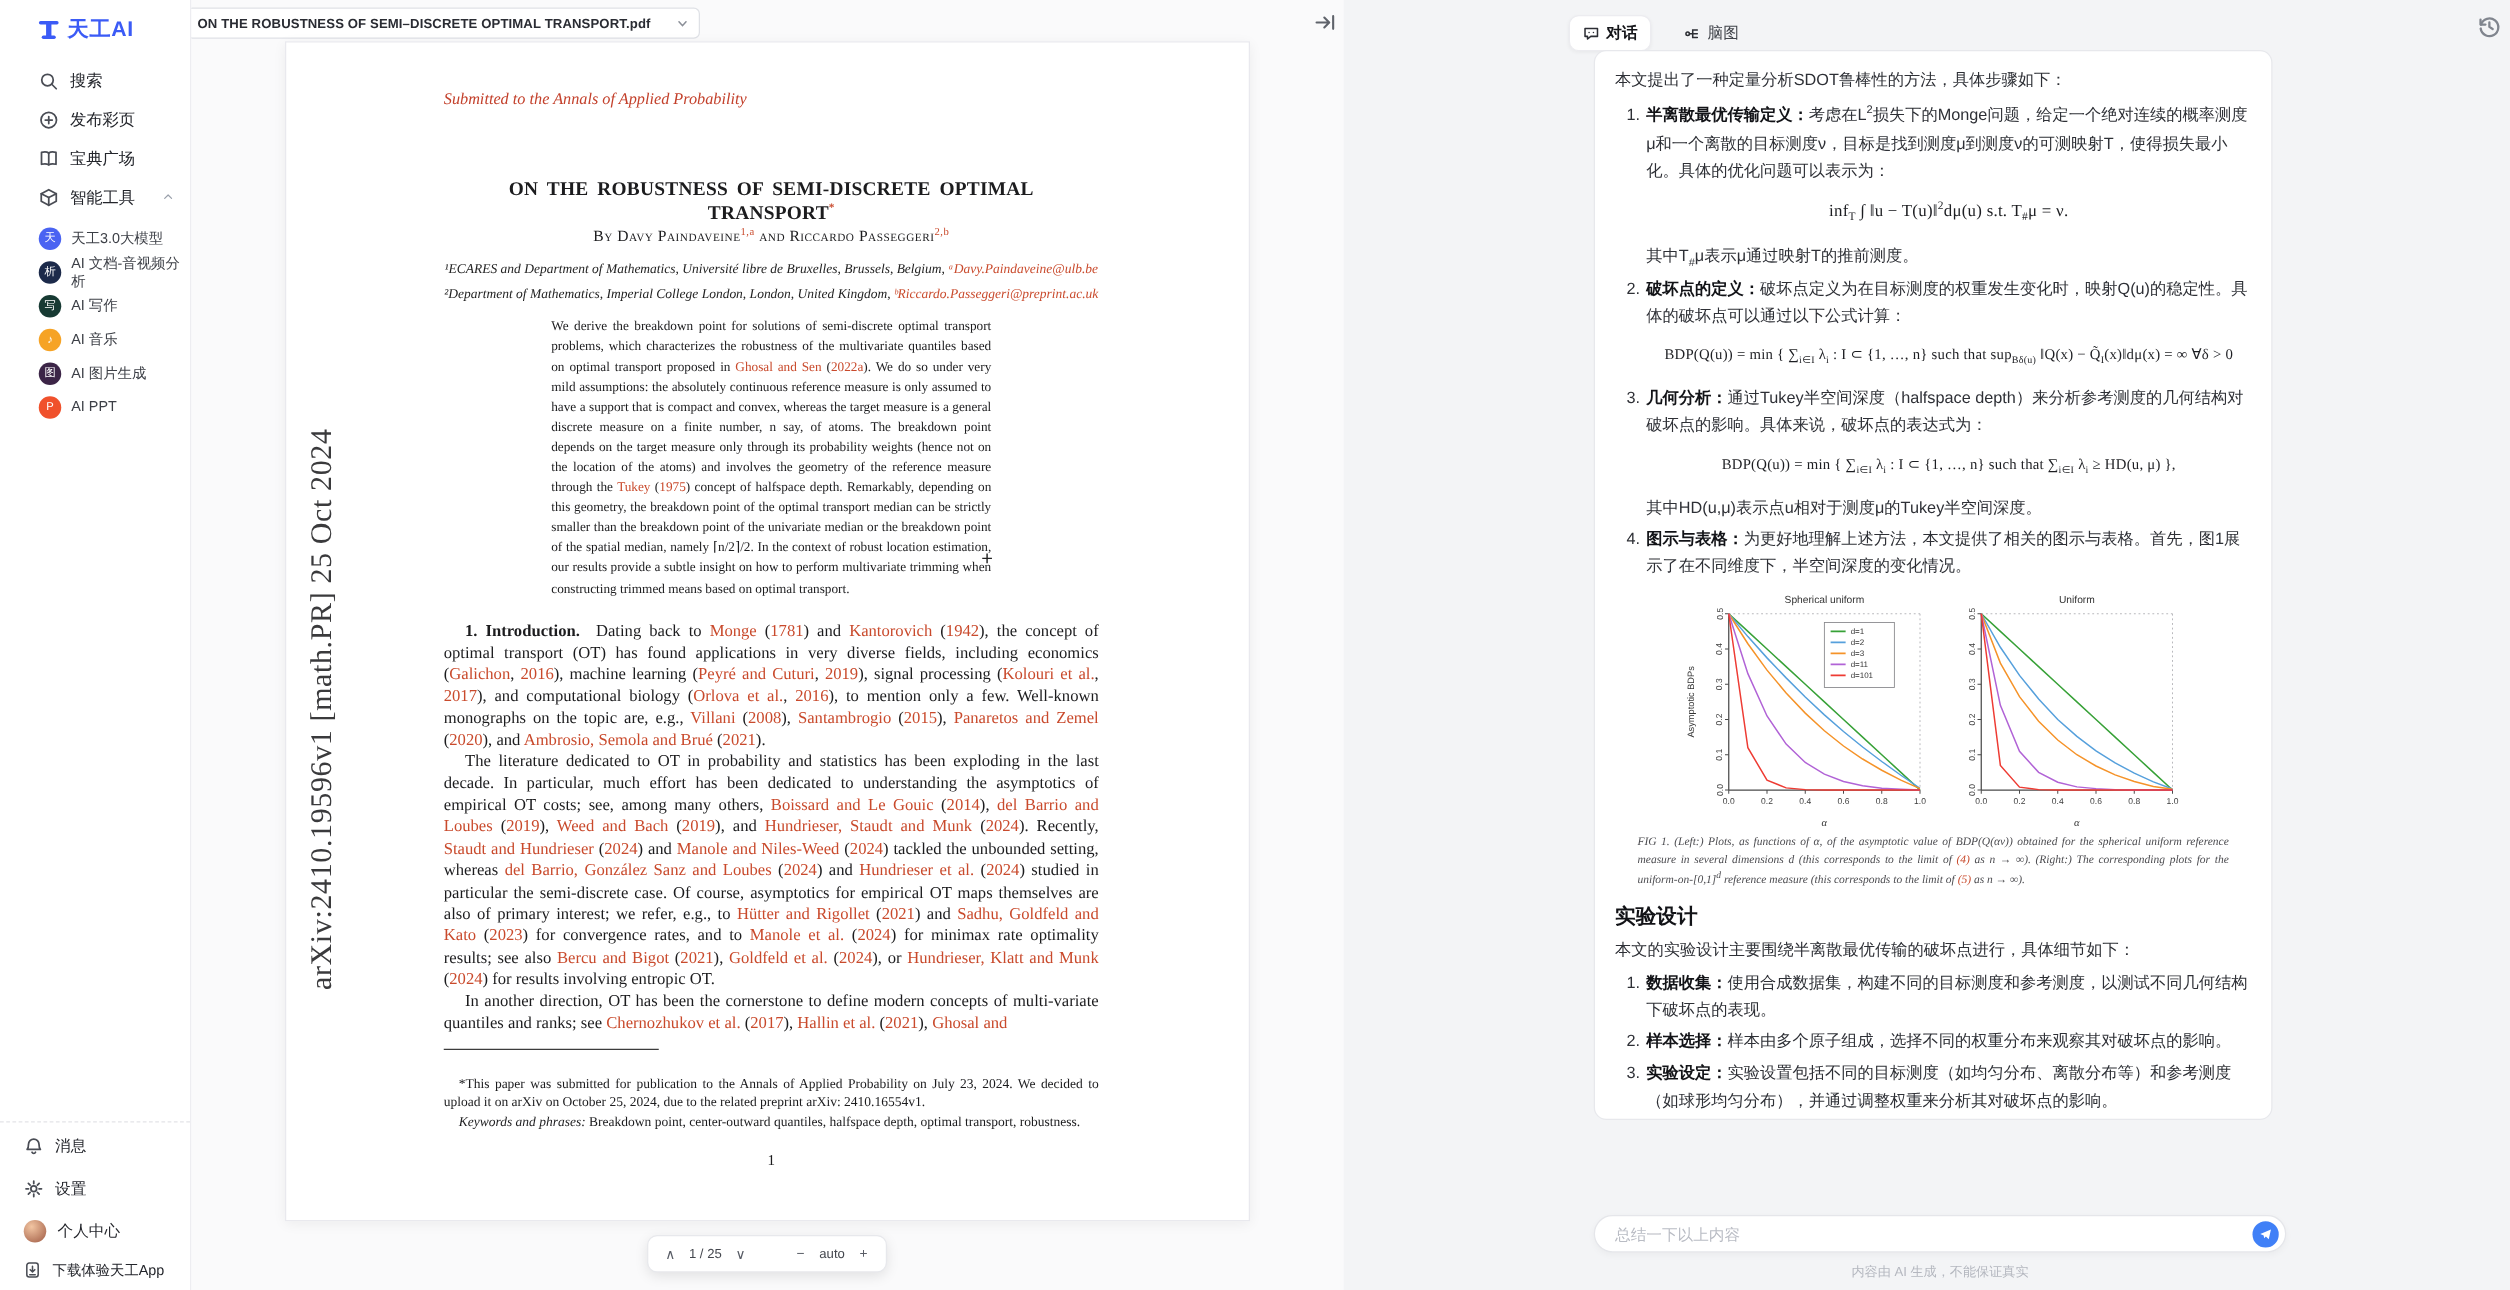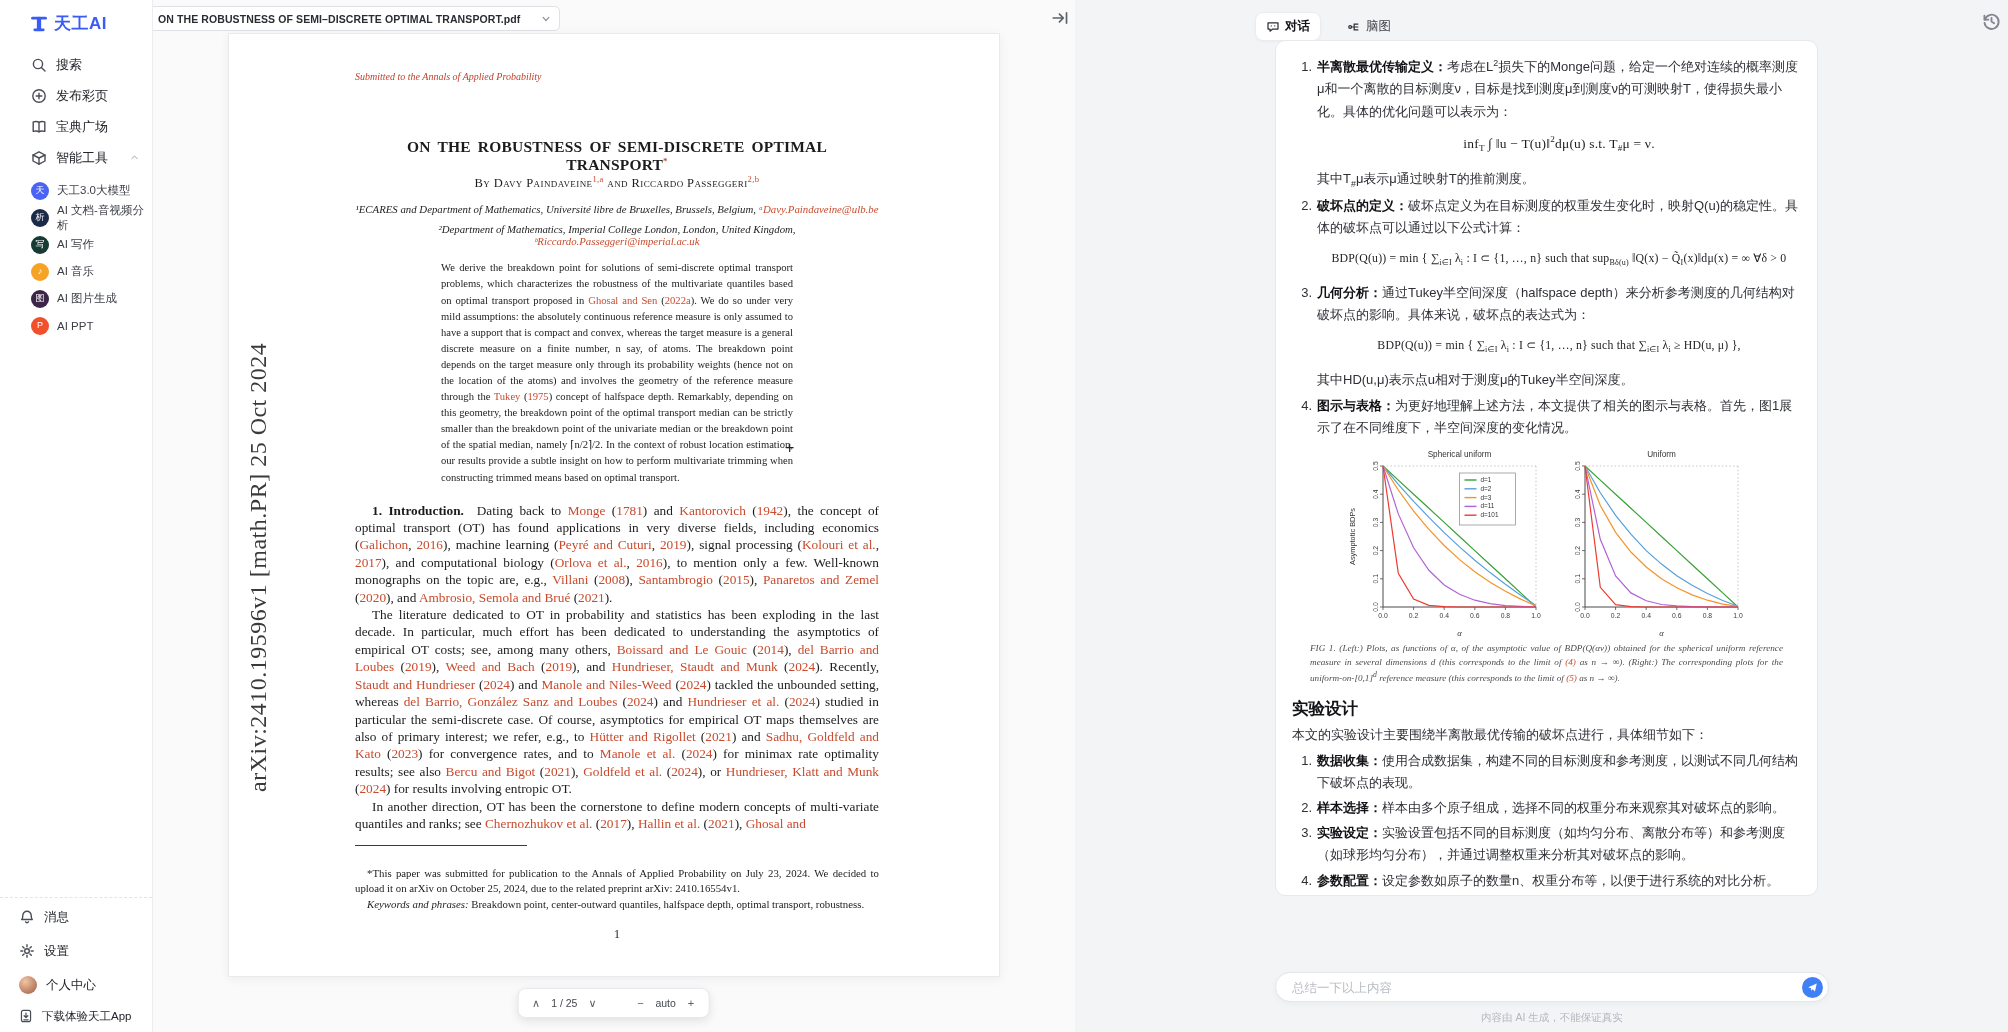--- a/index.html
+++ b/index.html
@@ -35,21 +35,21 @@
              background:#fff;border:1px solid #dfe1e6;border-radius:5px;padding:0 8px;cursor:pointer;}
   .file-pill .fname{font-size:10.5px;font-weight:600;color:#2a2c33;letter-spacing:.1px;}
   .file-pill .icn{width:10px;height:10px;color:#8b8f98;}
   .collapse-btn{position:absolute;right:18px;top:9px;width:18px;height:18px;color:#5f636b;cursor:pointer;}
   .page{position:absolute;left:88px;top:33px;width:770px;height:942px;background:#fff;
         border:1px solid #e9e9ee;box-shadow:0 2px 10px rgba(0,0,0,.06);
         font-family:"Liberation Serif",serif;color:#1c1c1e;}
   .watermark{position:absolute;left:16px;top:758px;transform:rotate(-90deg);transform-origin:0 0;
              font-family:"Liberation Serif",serif;font-size:24px;color:#3a3a3c;letter-spacing:.5px;white-space:nowrap;}
   .pcol{position:absolute;left:126px;top:0;width:524px;}
-  .submitted{margin-top:37px;font-style:italic;font-size:10px;color:#c3402b;}
+  .submitted{margin-top:37px;font-style:italic;font-size:13px;color:#c3402b;}
   .ptitle{margin-top:56px;text-align:center;font-weight:bold;font-size:15.5px;letter-spacing:.2px;word-spacing:3px;}
   .ptitle sup{font-size:9px;}
   .authors{text-align:center;font-size:12.5px;font-variant:small-caps;letter-spacing:.4px;}
   .authors sup{font-size:8.5px;font-variant:normal;}
   .affils{margin-top:12px;text-align:center;}
   .affil{font-style:italic;font-size:10.8px;margin-bottom:8px;color:#222;}
   .abstract{margin:13px auto 0;width:352px;font-size:10.6px;line-height:1.52;text-align:justify;}
   .paras{margin-top:16px;font-size:13.3px;line-height:1.31;text-align:justify;}
   .paras p{margin:0;text-indent:17px;}
   .run-in{font-weight:bold;}
@@ -258,21 +258,21 @@
   </span>
 
   <div class="page">
     <div class="watermark">arXiv:2410.19596v1  [math.PR]  25 Oct 2024</div>
     <div class="pcol">
       <div class="submitted">Submitted to the Annals of Applied Probability</div>
       <div class="ptitle" id="paperTitle">ON THE ROBUSTNESS OF SEMI-DISCRETE OPTIMAL TRANSPORT<sup class="cite">*</sup></div>
       <div class="authors" id="paperAuthors">By Davy Paindaveine<sup class="cite">1,a</sup> and Riccardo Passeggeri<sup class="cite">2,b</sup></div>
       <div class="affils" id="paperAffils">
           <div class="affil">¹ECARES and Department of Mathematics, Université libre de Bruxelles, Brussels, Belgium, <span class="cite">ᵃDavy.Paindaveine@ulb.be</span></div>
-          <div class="affil">²Department of Mathematics, Imperial College London, London, United Kingdom, <span class="cite">ᵇRiccardo.Passeggeri@imperial.ac.uk</span></div>
+          <div class="affil">²Department of Mathematics, Imperial College London, London, United Kingdom, <span class="cite">ᵇRiccardo.Passeggeri@preprint.ac.uk</span></div>
         </div>
       <div class="abstract">We derive the breakdown point for solutions of semi-discrete optimal transport problems, which characterizes the robustness of the multivariate quantiles based on optimal transport proposed in <span class="cite">Ghosal and Sen</span> (<span class="cite">2022a</span>). We do so under very mild assumptions: the absolutely continuous reference measure is only assumed to have a support that is compact and convex, whereas the target measure is a general discrete measure on a finite number, n say, of atoms. The breakdown point depends on the target measure only through its probability weights (hence not on the location of the atoms) and involves the geometry of the reference measure through the <span class="cite">Tukey</span> (<span class="cite">1975</span>) concept of halfspace depth. Remarkably, depending on this geometry, the breakdown point of the optimal transport median can be strictly smaller than the breakdown point of the univariate median or the breakdown point of the spatial median, namely ⌈n/2⌉/2. In the context of robust location estimation, our results provide a subtle insight on how to perform multivariate trimming when constructing trimmed means based on optimal transport.</div>
       <div class="paras" id="paperParas">
           <p><span class="run-in">1. Introduction.</span>&nbsp;&nbsp;Dating back to <span class="cite">Monge</span> (<span class="cite">1781</span>) and <span class="cite">Kantorovich</span> (<span class="cite">1942</span>), the concept of optimal transport (OT) has found applications in very diverse fields, including economics (<span class="cite">Galichon</span>, <span class="cite">2016</span>), machine learning (<span class="cite">Peyré and Cuturi</span>, <span class="cite">2019</span>), signal processing (<span class="cite">Kolouri et al.</span>, <span class="cite">2017</span>), and computational biology (<span class="cite">Orlova et al.</span>, <span class="cite">2016</span>), to mention only a few. Well-known monographs on the topic are, e.g., <span class="cite">Villani</span> (<span class="cite">2008</span>), <span class="cite">Santambrogio</span> (<span class="cite">2015</span>), <span class="cite">Panaretos and Zemel</span> (<span class="cite">2020</span>), and <span class="cite">Ambrosio, Semola and Brué</span> (<span class="cite">2021</span>).</p>
           <p>The literature dedicated to OT in probability and statistics has been exploding in the last decade. In particular, much effort has been dedicated to understanding the asymptotics of empirical OT costs; see, among many others, <span class="cite">Boissard and Le Gouic</span> (<span class="cite">2014</span>), <span class="cite">del Barrio and Loubes</span> (<span class="cite">2019</span>), <span class="cite">Weed and Bach</span> (<span class="cite">2019</span>), and <span class="cite">Hundrieser, Staudt and Munk</span> (<span class="cite">2024</span>). Recently, <span class="cite">Staudt and Hundrieser</span> (<span class="cite">2024</span>) and <span class="cite">Manole and Niles-Weed</span> (<span class="cite">2024</span>) tackled the unbounded setting, whereas <span class="cite">del Barrio, González Sanz and Loubes</span> (<span class="cite">2024</span>) and <span class="cite">Hundrieser et al.</span> (<span class="cite">2024</span>) studied in particular the semi-discrete case. Of course, asymptotics for empirical OT maps themselves are also of primary interest; we refer, e.g., to <span class="cite">Hütter and Rigollet</span> (<span class="cite">2021</span>) and <span class="cite">Sadhu, Goldfeld and Kato</span> (<span class="cite">2023</span>) for convergence rates, and to <span class="cite">Manole et al.</span> (<span class="cite">2024</span>) for minimax rate optimality results; see also <span class="cite">Bercu and Bigot</span> (<span class="cite">2021</span>), <span class="cite">Goldfeld et al.</span> (<span class="cite">2024</span>), or <span class="cite">Hundrieser, Klatt and Munk</span> (<span class="cite">2024</span>) for results involving entropic OT.</p>
           <p>In another direction, OT has been the cornerstone to define modern concepts of multi-variate quantiles and ranks; see <span class="cite">Chernozhukov et al.</span> (<span class="cite">2017</span>), <span class="cite">Hallin et al.</span> (<span class="cite">2021</span>), <span class="cite">Ghosal and</span></p>
         </div>
       <div class="fnrule"></div>
       <div class="fns" id="paperFns">
           <p>*This paper was submitted for publication to the Annals of Applied Probability on July 23, 2024. We decided to upload it on arXiv on October 25, 2024, due to the related preprint arXiv: 2410.16554v1.</p>
@@ -318,20 +318,21 @@
   </div>
   <span class="history-btn">
     <svg viewBox="0 0 16 16" fill="none" stroke="currentColor" stroke-width="1.4" stroke-linecap="round" stroke-linejoin="round">
         <path d="M2.6 3.6v3h3"></path>
         <path d="M2.9 6.6A5.4 5.4 0 1 1 2.7 9"></path>
         <path d="M8 5.3V8l2 1.3"></path>
       </svg>
   </span>
 
   <div class="card">
+    <div class="sum-intro">本文提出了一种定量分析SDOT鲁棒性的方法，具体步骤如下：</div>
     <div id="steps">
         <div class="step">
           <span class="num">1.</span>
           <div class="step-body"><b class="lbl">半离散最优传输定义：</b><span class="mathtxt">考虑在L<sup>2</sup>损失下的Monge问题，给定一个绝对连续的概率测度μ和一个离散的目标测度ν，目标是找到测度μ到测度ν的可测映射T，使得损失最小化。具体的优化问题可以表示为：</span><div class="formula ">inf<sub>T</sub> ∫ ‖u − T(u)‖<sup>2</sup>dμ(u)   s.t.   T<sub>#</sub>μ = ν.</div><div class="after-line mathtxt">其中T<sub>#</sub>μ表示μ通过映射T的推前测度。</div></div>
         </div>
         <div class="step">
           <span class="num">2.</span>
           <div class="step-body"><b class="lbl">破坏点的定义：</b><span class="mathtxt">破坏点定义为在目标测度的权重发生变化时，映射Q(u)的稳定性。具体的破坏点可以通过以下公式计算：</span><div class="formula small">BDP(Q(u)) = min { ∑<sub>i∈I</sub> λ<sub>i</sub> : I ⊂ {1, …, n} such that  sup<sub>Bδ(u)</sub> ‖Q(x) − Q̃<sub>I</sub>(x)‖dμ(x) = ∞ ∀δ &gt; 0</div></div>
         </div>
         <div class="step">

